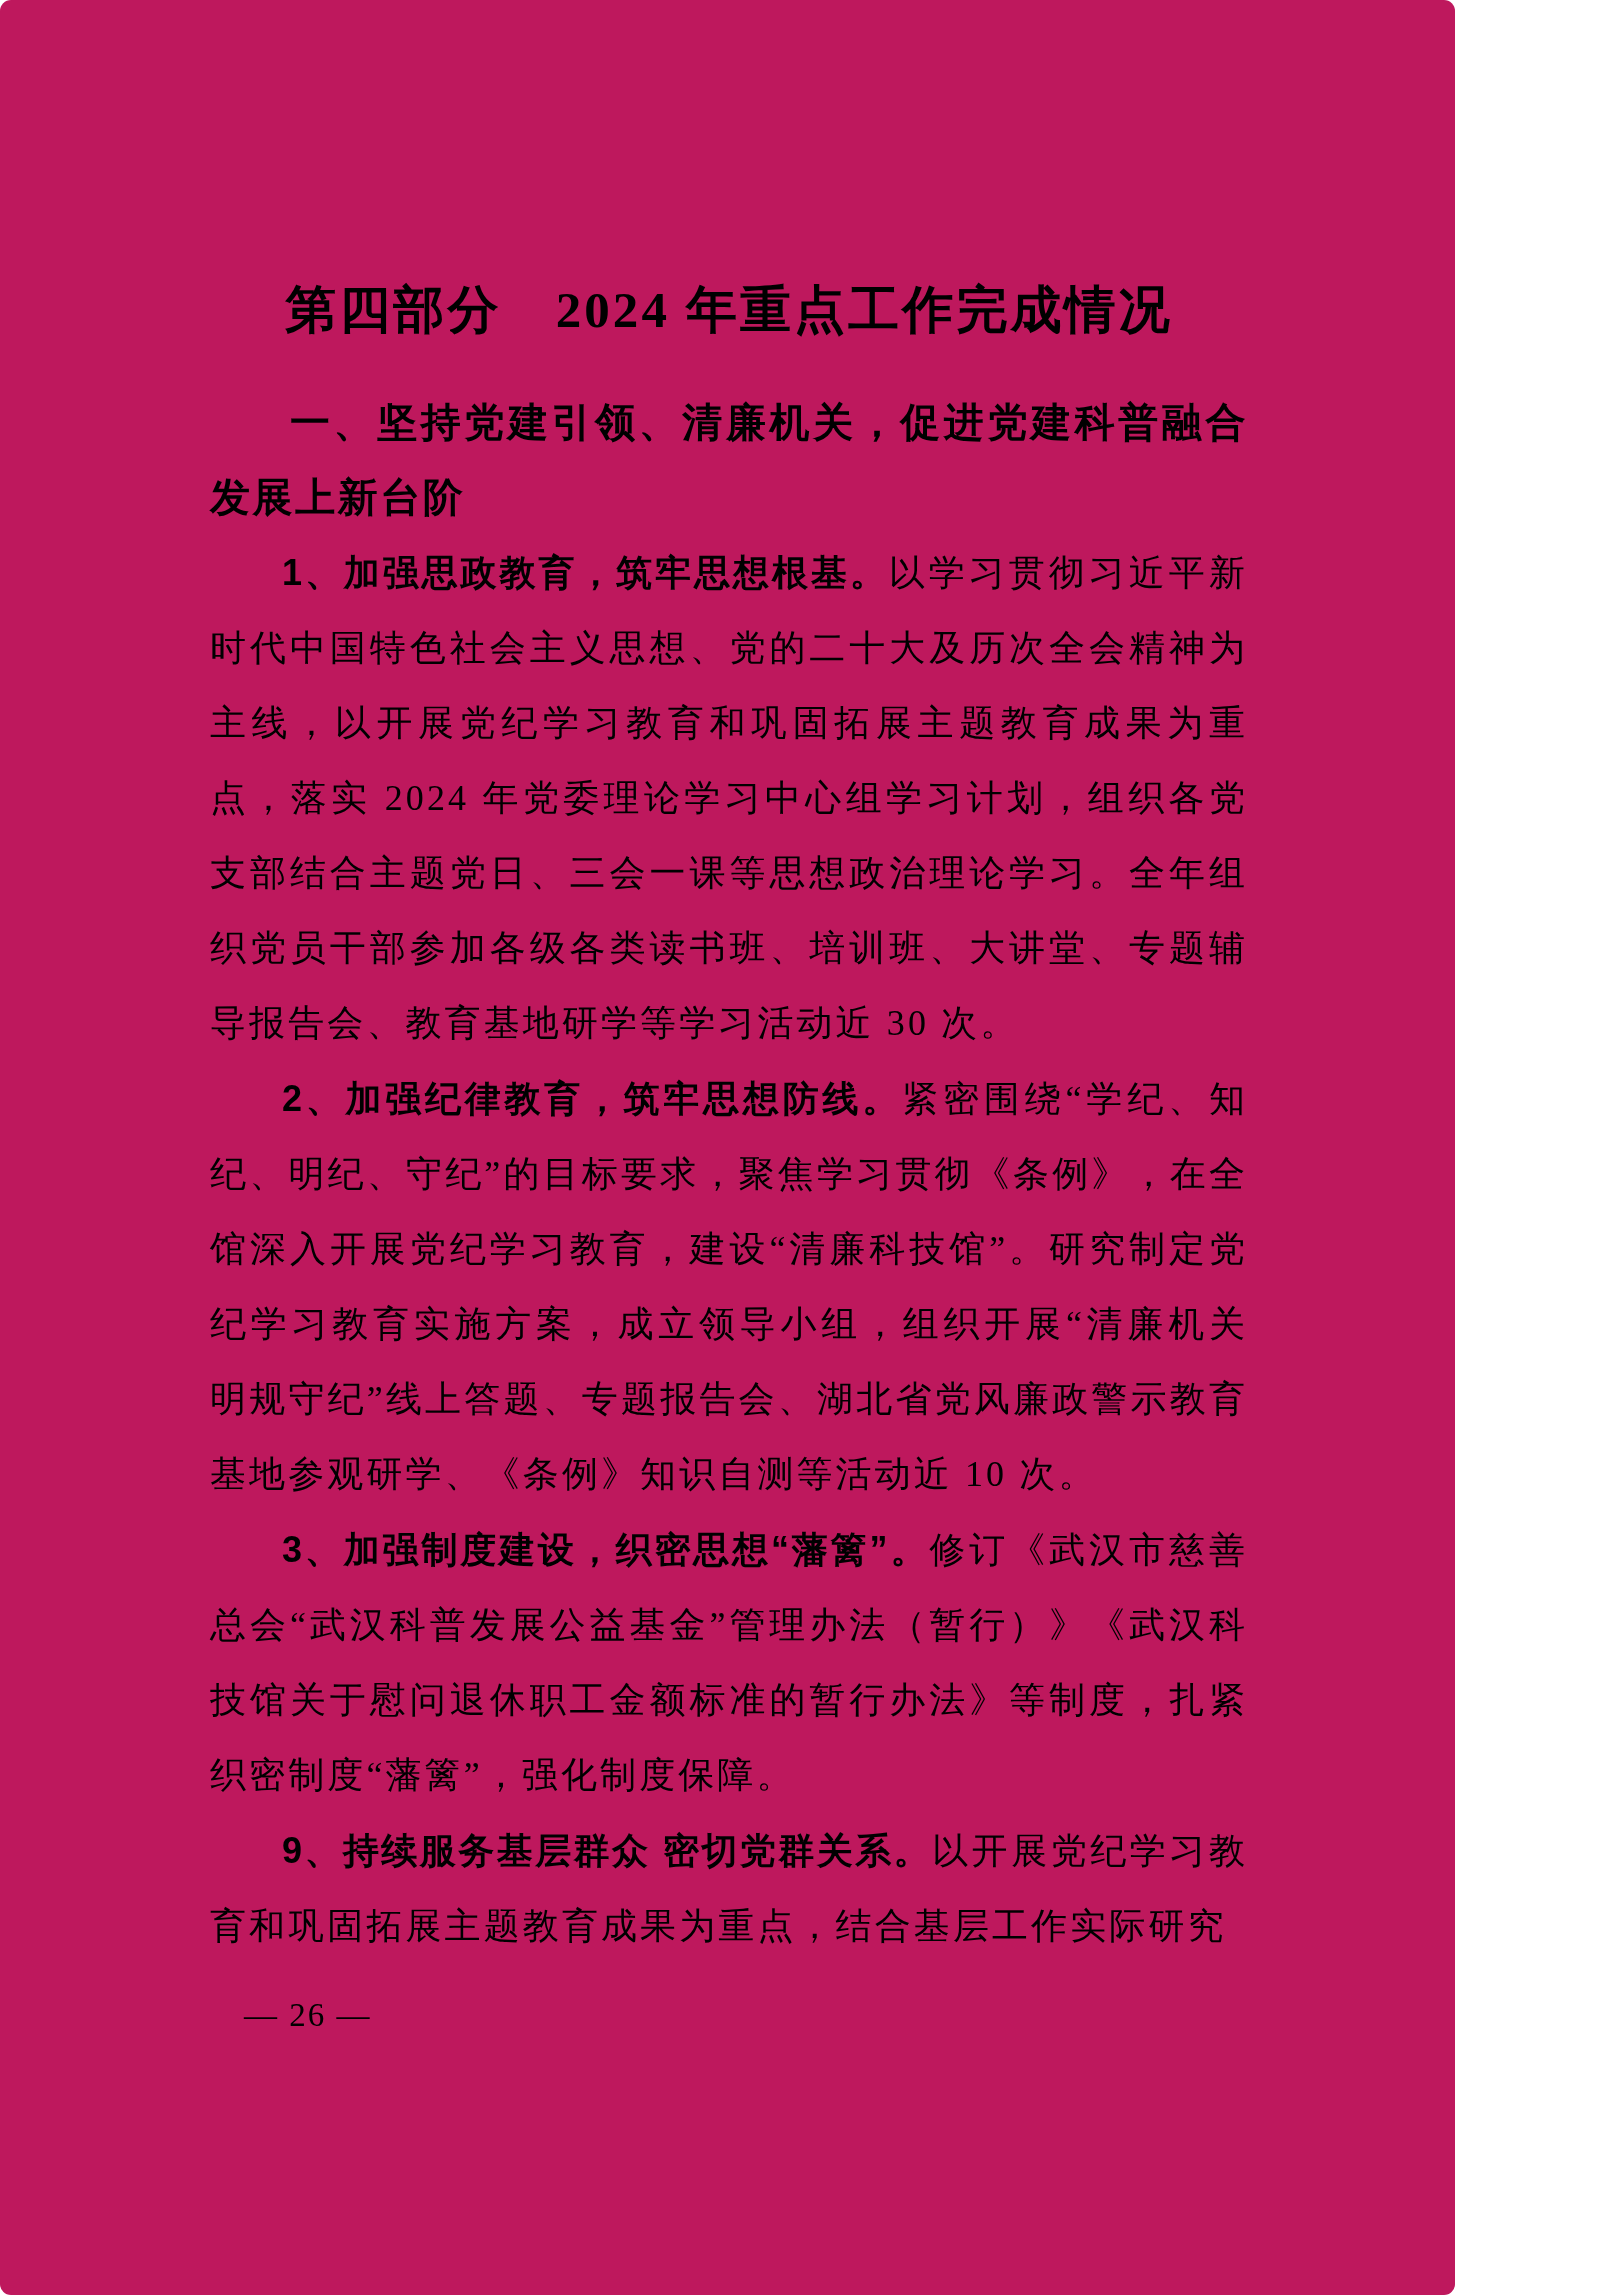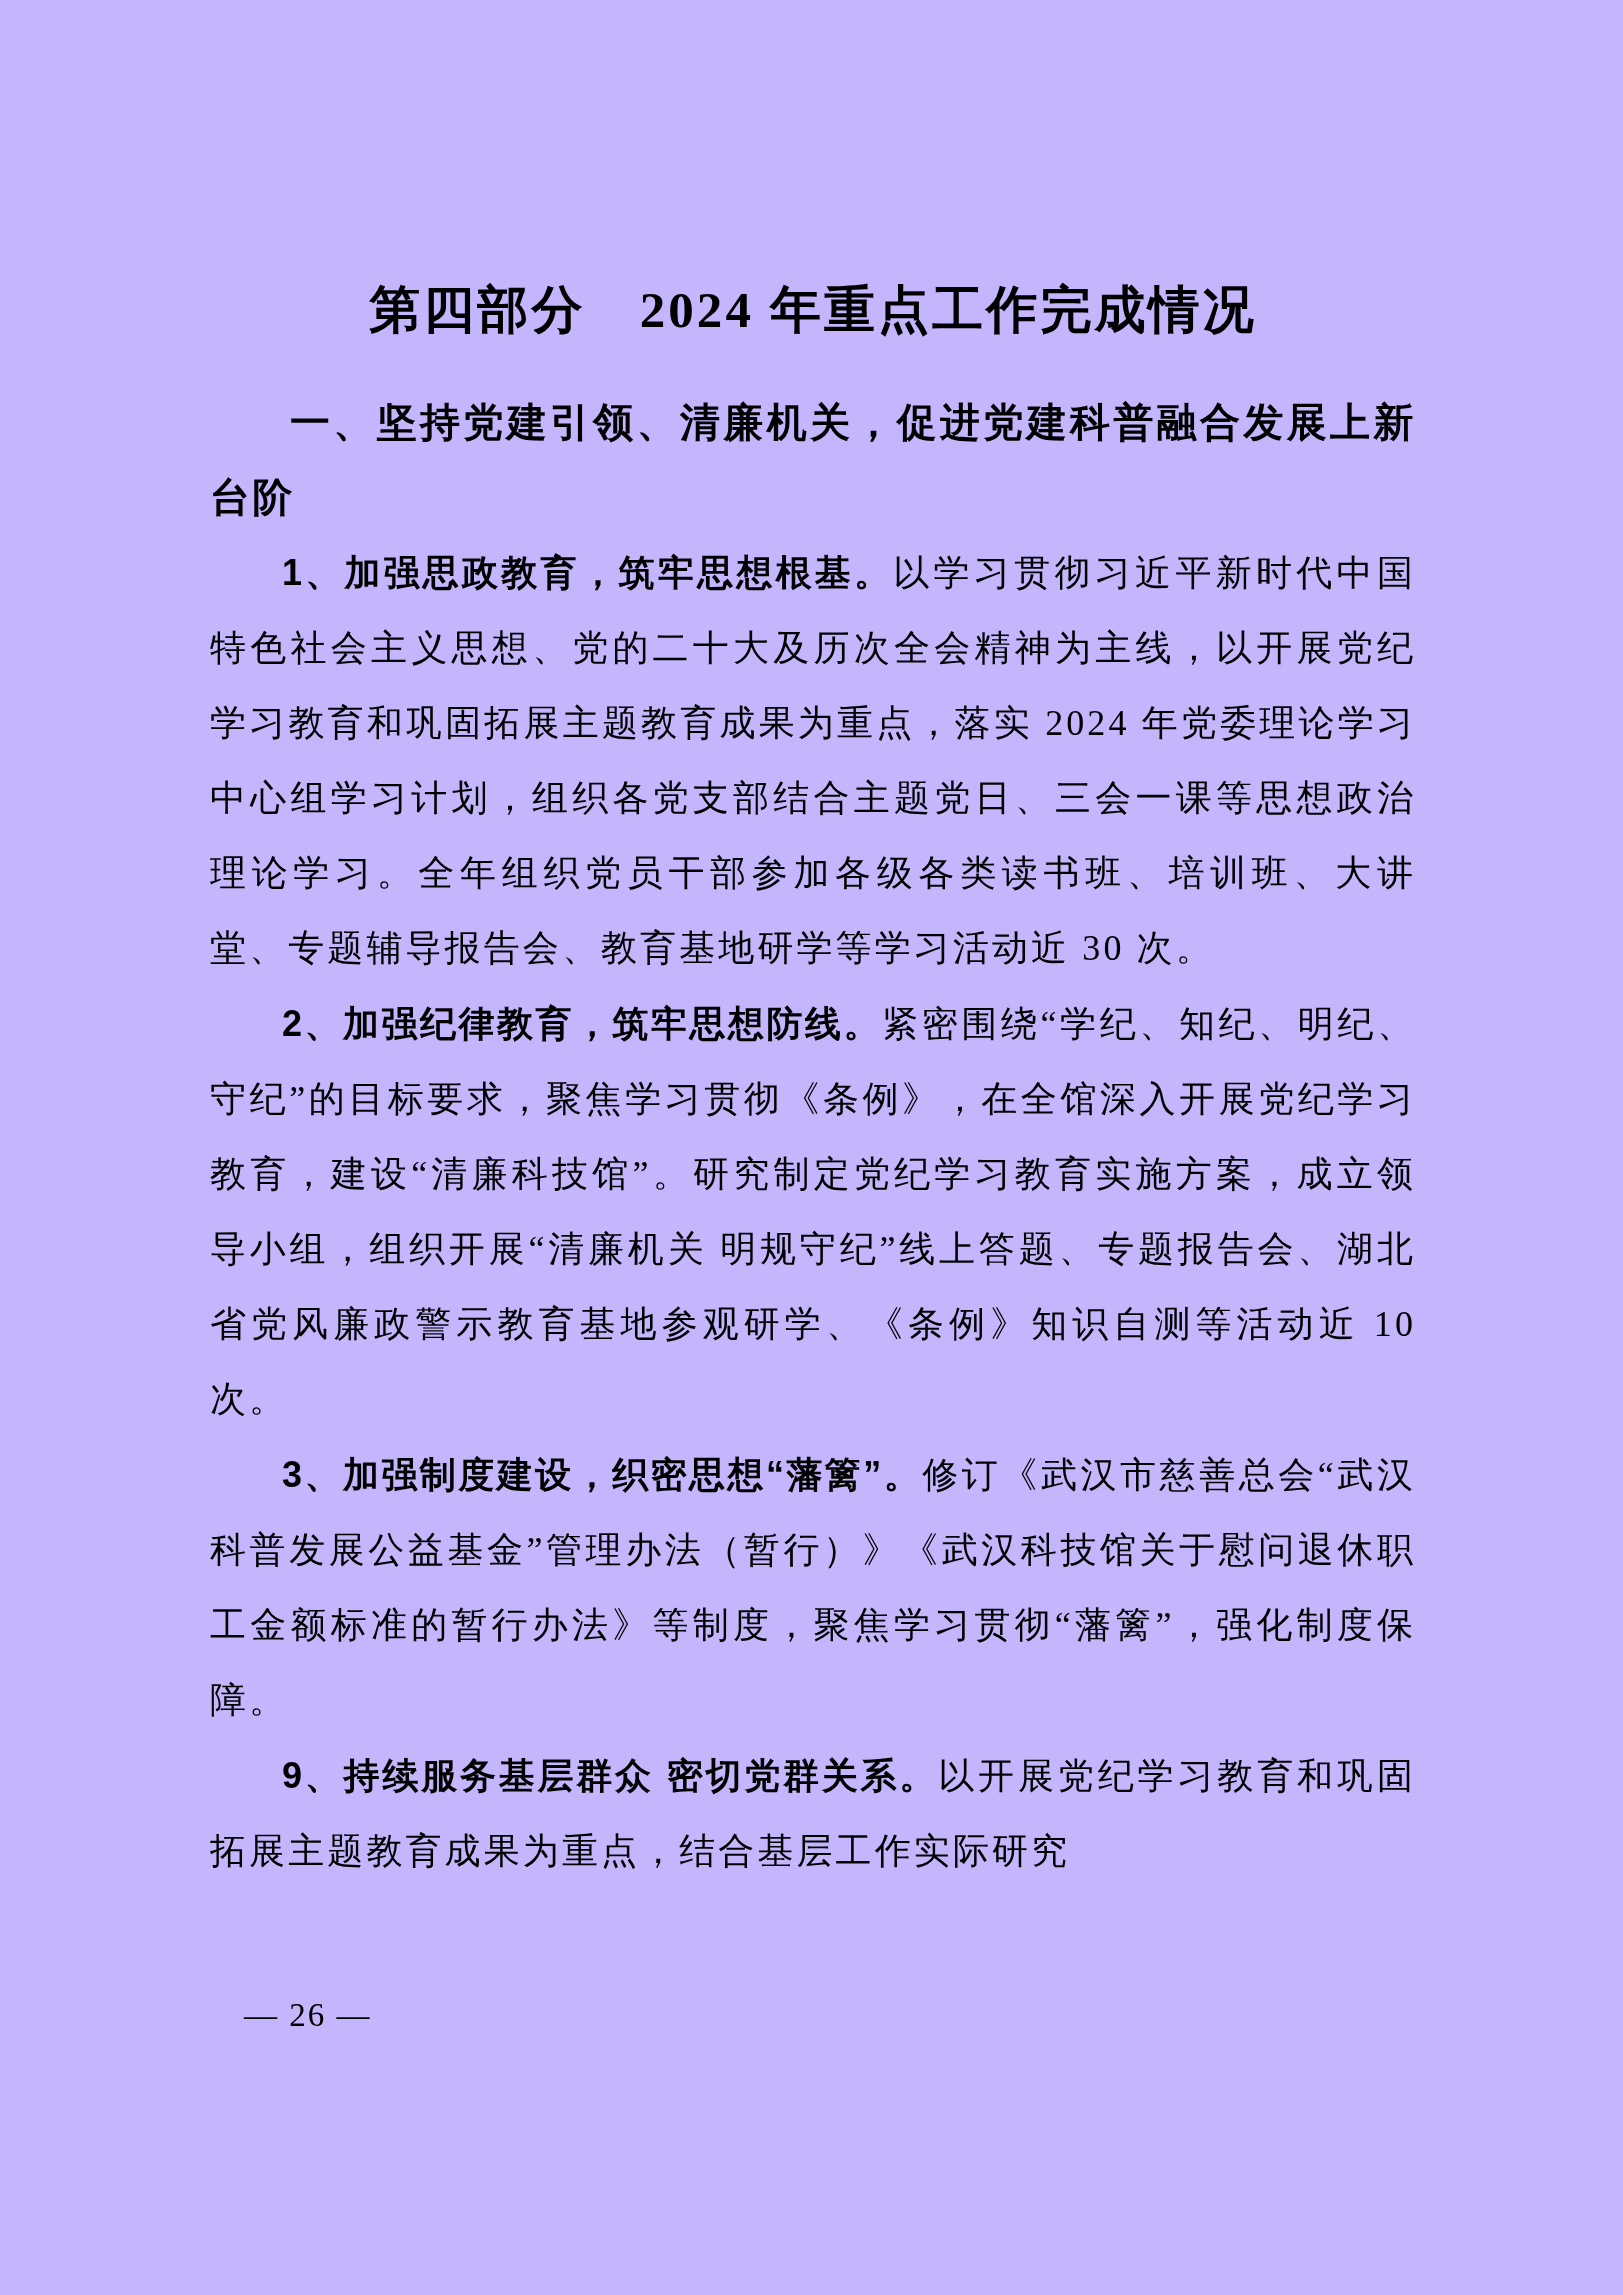--- a/index.html
+++ b/index.html
@@ -2,28 +2,29 @@
 <html style="font-size:8.2px"><head>
 <meta charset="utf-8">
 <style>
   html, body {
     margin: 0;
     padding: 0;
     background: #ffffff;
   }
   .page {
     position: relative;
-    width: 1623px;
+    width: 1455px;
     height: 2295px;
-    background: #c4b5fd;
+    background: #be185d;
     color: #000000;
     box-sizing: border-box;
     padding: 280px 207px 0 210px;
     font-family: "Liberation Serif", serif;
     overflow: hidden;
+    border-radius: 11px;
   }
   .doc-title {
     margin: 0 0 45px 0;
     font-size: 51px;
     line-height: 60px;
     font-weight: bold;
     text-align: center;
     letter-spacing: 3.1px;
     white-space: nowrap;
     font-family: "Liberation Serif", serif;
@@ -70,21 +71,21 @@
 <div class="page">
 
   <h1 class="doc-title">第四部分　2024 年重点工作完成情况</h1>
 
   <h2 class="section-heading">一、坚持党建引领、清廉机关，促进党建科普融合发展上新台阶</h2>
 
   <p class="body-para"><span class="para-lead">1、加强思政教育，筑牢思想根基。</span><span>以学习贯彻习近平新时代中国特色社会主义思想、党的二十大及历次全会精神为主线，以开展党纪学习教育和巩固拓展主题教育成果为重点，落实 2024 年党委理论学习中心组学习计划，组织各党支部结合主题党日、三会一课等思想政治理论学习。全年组织党员干部参加各级各类读书班、培训班、大讲堂、专题辅导报告会、教育基地研学等学习活动近 30 次。</span></p>
 
   <p class="body-para"><span class="para-lead">2、加强纪律教育，筑牢思想防线。</span><span>紧密围绕“学纪、知纪、明纪、守纪”的目标要求，聚焦学习贯彻《条例》，在全馆深入开展党纪学习教育，建设“清廉科技馆”。研究制定党纪学习教育实施方案，成立领导小组，组织开展“清廉机关 明规守纪”线上答题、专题报告会、湖北省党风廉政警示教育基地参观研学、《条例》知识自测等活动近 10 次。</span></p>
 
-  <p class="body-para"><span class="para-lead">3、加强制度建设，织密思想“藩篱”。</span><span>修订《武汉市慈善总会“武汉科普发展公益基金”管理办法（暂行）》《武汉科技馆关于慰问退休职工金额标准的暂行办法》等制度，聚焦学习贯彻“藩篱”，强化制度保障。</span></p>
+  <p class="body-para"><span class="para-lead">3、加强制度建设，织密思想“藩篱”。</span><span>修订《武汉市慈善总会“武汉科普发展公益基金”管理办法（暂行）》《武汉科技馆关于慰问退休职工金额标准的暂行办法》等制度，扎紧织密制度“藩篱”，强化制度保障。</span></p>
 
   <p class="body-para"><span class="para-lead">9、持续服务基层群众 密切党群关系。</span><span>以开展党纪学习教育和巩固拓展主题教育成果为重点，结合基层工作实际研究</span></p>
 
   <div class="page-footer">
     <span>— 26 —</span>
   </div>
 
 </div>
 
 

